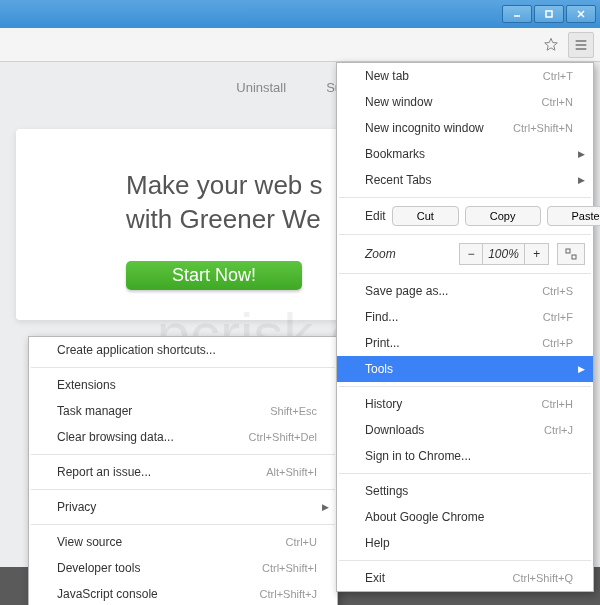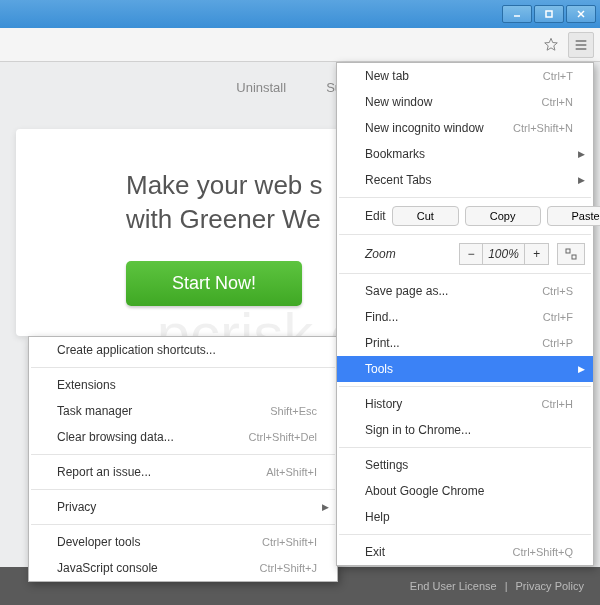--- a/index.html
+++ b/index.html
@@ -16,21 +16,21 @@
 .toolbar-icon { width: 26px; height: 26px; display: flex; align-items: center; justify-content: center; border: 1px solid transparent; border-radius: 2px; cursor: pointer; }
 .toolbar-icon svg { width: 16px; height: 16px; }
 
 .content { position: absolute; top: 62px; left: 0; width: 600px; height: 543px; background: #ecedee; }
 
 .page-nav { display: flex; justify-content: center; gap: 40px; padding: 18px 0; color: #888; font-size: 13px; }
 .page-nav span { cursor: pointer; }
 
 .hero { background: #fff; margin: 16px; padding: 40px 30px 30px 110px; position: relative; box-shadow: 0 2px 6px rgba(0,0,0,0.1); border-radius: 4px; }
 .hero-title { font-size: 26px; color: #555; font-weight: 300; line-height: 1.3; margin-bottom: 24px; }
-.start-btn { background: linear-gradient(#5dc43f, #3fa824); color: #fff; border: none; padding: 12px 46px; font-size: 18px; border-radius: 5px; cursor: pointer; box-shadow: 0 2px 3px rgba(0,0,0,0.2); }
+.start-btn { background: linear-gradient(#5dc43f, #3fa824); color: #fff; border: none; padding: 4px 46px; font-size: 18px; border-radius: 5px; cursor: pointer; box-shadow: 0 2px 3px rgba(0,0,0,0.2); }
 
 .watermark { position: absolute; top: 50%; left: 50%; transform: translate(-50%, -50%); font-size: 60px; color: rgba(0,0,0,0.06); font-weight: 300; pointer-events: none; z-index: 1; }
 
 .footer { position: absolute; bottom: 0; left: 0; right: 0; height: 38px; background: #5a5a5a; color: #bbb; display: flex; justify-content: flex-end; align-items: center; padding: 0 16px; font-size: 11px; gap: 8px; }
 
 .menu { position: absolute; background: #fff; border: 1px solid #b8b8b8; box-shadow: 2px 3px 8px rgba(0,0,0,0.3); font-size: 12px; color: #333; z-index: 100; }
 .menu-main { top: 62px; right: 6px; width: 258px; }
 .menu-sub { top: 336px; left: 28px; width: 310px; z-index: 90; }
 .menu-item { display: flex; align-items: center; justify-content: space-between; padding: 6px 20px 6px 28px; cursor: pointer; position: relative; }
 .menu-item.highlighted { background: #3b82f6; color: #fff; }
@@ -130,20 +130,24 @@
     <div class="menu-item">
         <span>Report an issue...</span>
         <span class="shortcut">Alt+Shift+I</span>
       </div>
     <div class="menu-sep"></div>
     <div class="menu-item">
         <span>Privacy</span>
         <span class="arrow">▶</span>
       </div>
     <div class="menu-sep"></div>
+    <div class="menu-item">
+        <span>View source</span>
+        <span class="shortcut">Ctrl+U</span>
+      </div>
     <div class="menu-item">
         <span>Developer tools</span>
         <span class="shortcut">Ctrl+Shift+I</span>
       </div>
     <div class="menu-item">
         <span>JavaScript console</span>
         <span class="shortcut">Ctrl+Shift+J</span>
       </div>
 
   </div>
@@ -205,20 +209,24 @@
     <div class="menu-item highlighted">
         <span>Tools</span>
         <span class="arrow">▶</span>
       </div>
     <div class="menu-sep"></div>
     <div class="menu-item">
         <span>History</span>
         <span class="shortcut">Ctrl+H</span>
       </div>
     <div class="menu-item">
+        <span>Downloads</span>
+        <span class="shortcut">Ctrl+J</span>
+      </div>
+    <div class="menu-item">
         <span>Sign in to Chrome...</span>
       </div>
     <div class="menu-sep"></div>
     <div class="menu-item">
         <span>Settings</span>
       </div>
     <div class="menu-item">
         <span>About Google Chrome</span>
       </div>
     <div class="menu-item">

